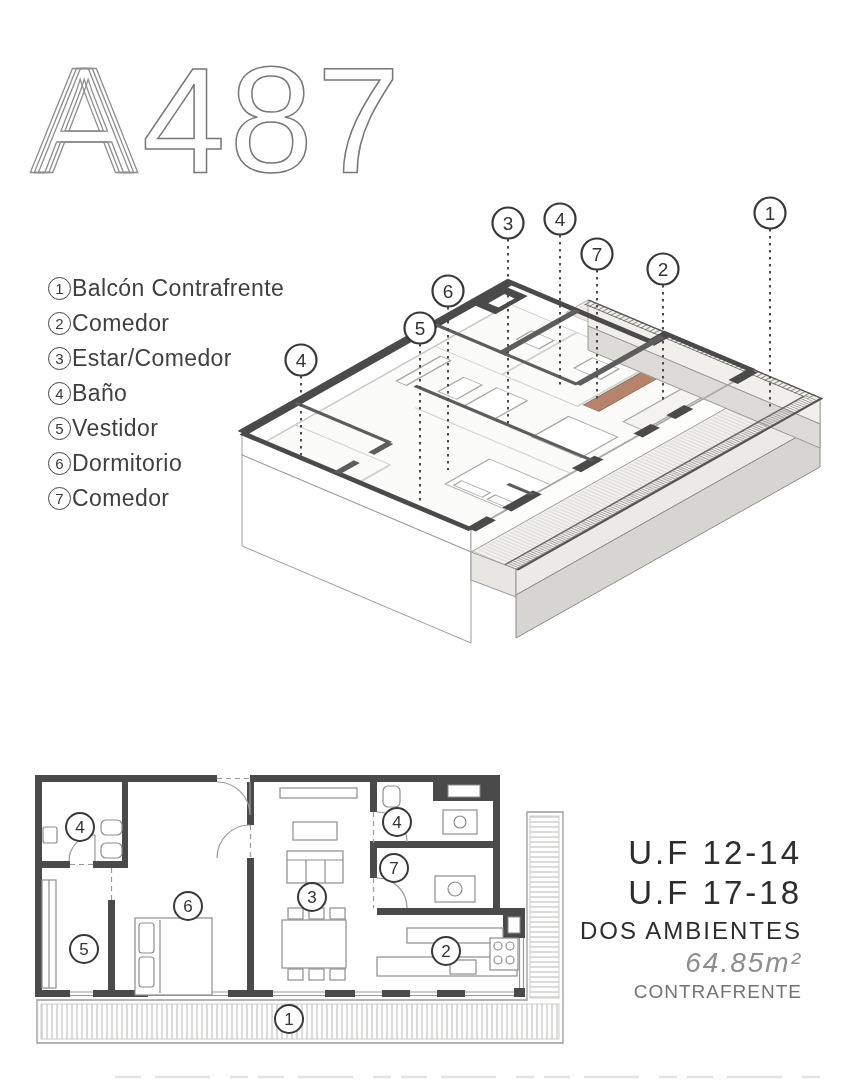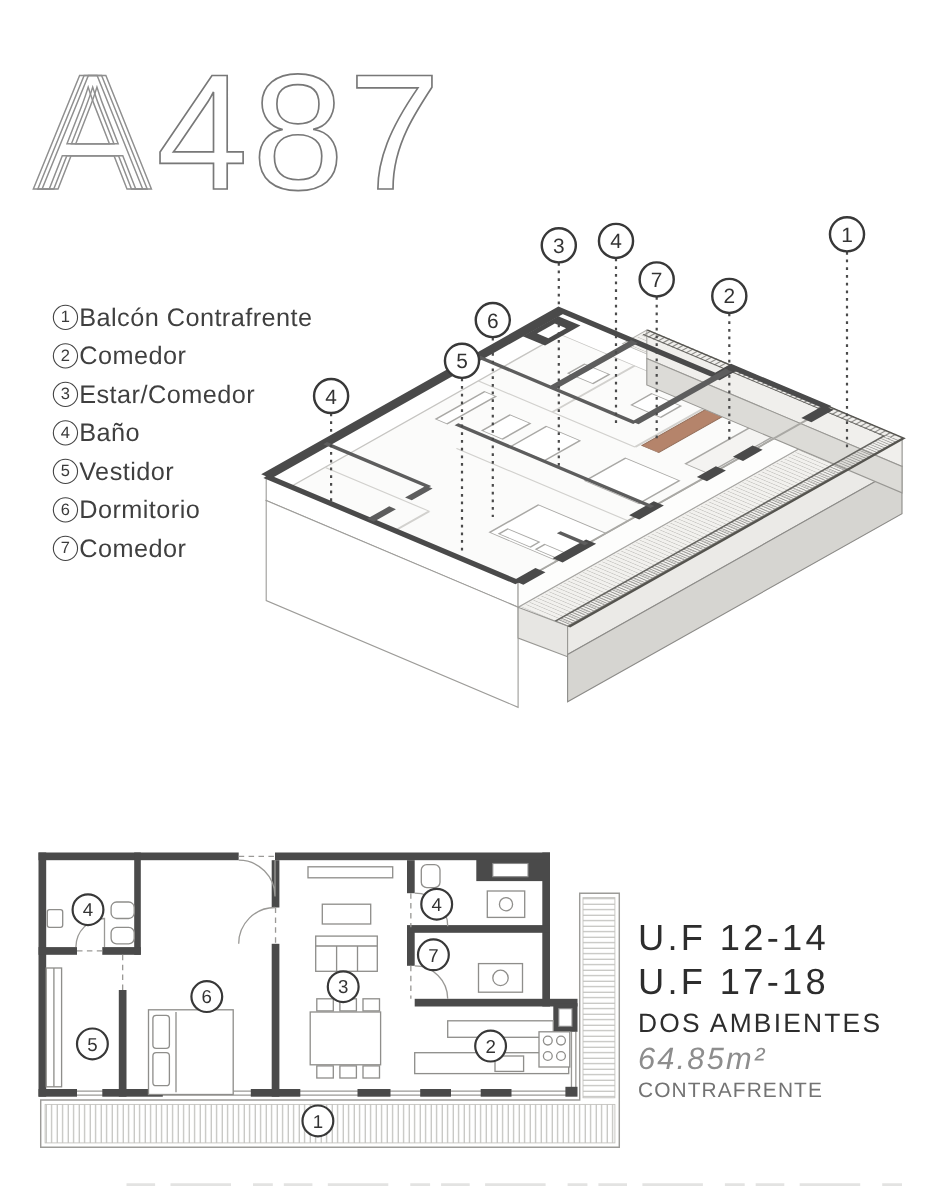--- a/index.html
+++ b/index.html
@@ -7,21 +7,21 @@
          font-family:"Liberation Sans", sans-serif;}
   svg text{font-family:"Liberation Sans", sans-serif;}
   
   #legend{position:absolute;left:48px;top:271px;}
   .legend-row{display:flex;align-items:center;height:35px;}
   .legend-num{width:23px;height:23px;border:1.8px solid #434343;border-radius:50%;
               box-sizing:border-box;display:flex;align-items:center;justify-content:center;
               font-size:15px;color:#3a3a3a;flex:0 0 auto;}
   .legend-label{margin-left:1px;font-size:23px;color:#3f3f3f;letter-spacing:0.4px;white-space:pre;}
   
-  #info{position:absolute;right:56px;top:833px;text-align:left;color:#2d2d2d;}
+  #info{position:absolute;right:56px;top:833px;text-align:right;color:#2d2d2d;}
   .uf{font-size:33px;letter-spacing:3px;line-height:40px;}
   .apt-type{font-size:24px;letter-spacing:2px;line-height:32px;margin-top:2px;}
   .apt-area{font-size:28px;letter-spacing:2px;line-height:32px;color:#8d8d8d;font-style:italic;}
   .apt-floors{font-size:19px;letter-spacing:1px;line-height:25px;margin-top:4px;color:#383838;}
   .apt-orient{font-size:19px;letter-spacing:1px;line-height:25px;color:#737373;}
   .callout-text{font-size:19px;fill:#333333;}
   .callout2d-text{font-size:17px;fill:#333333;}
 </style>
 </head>
 <body>

